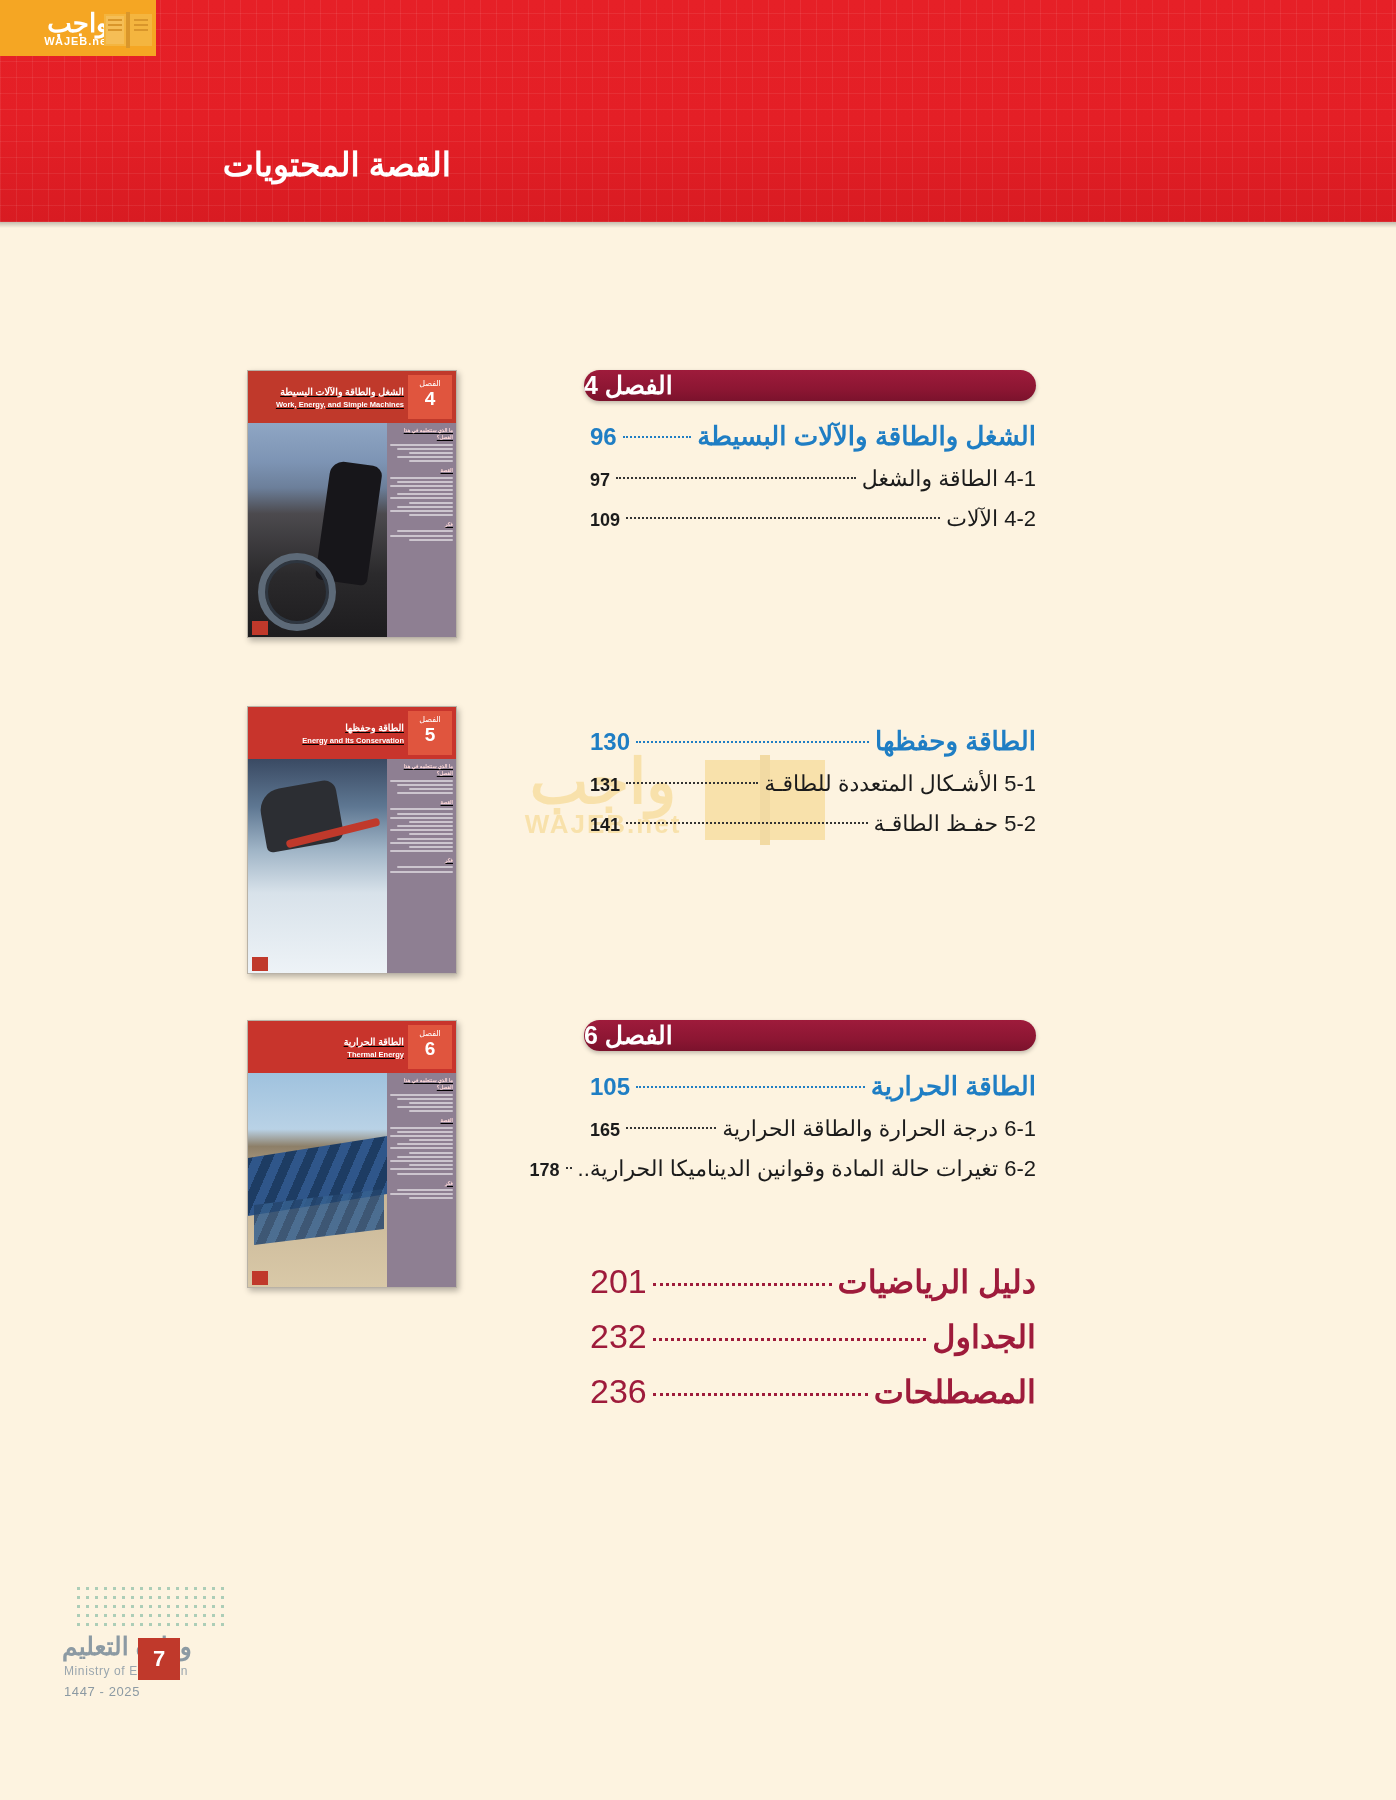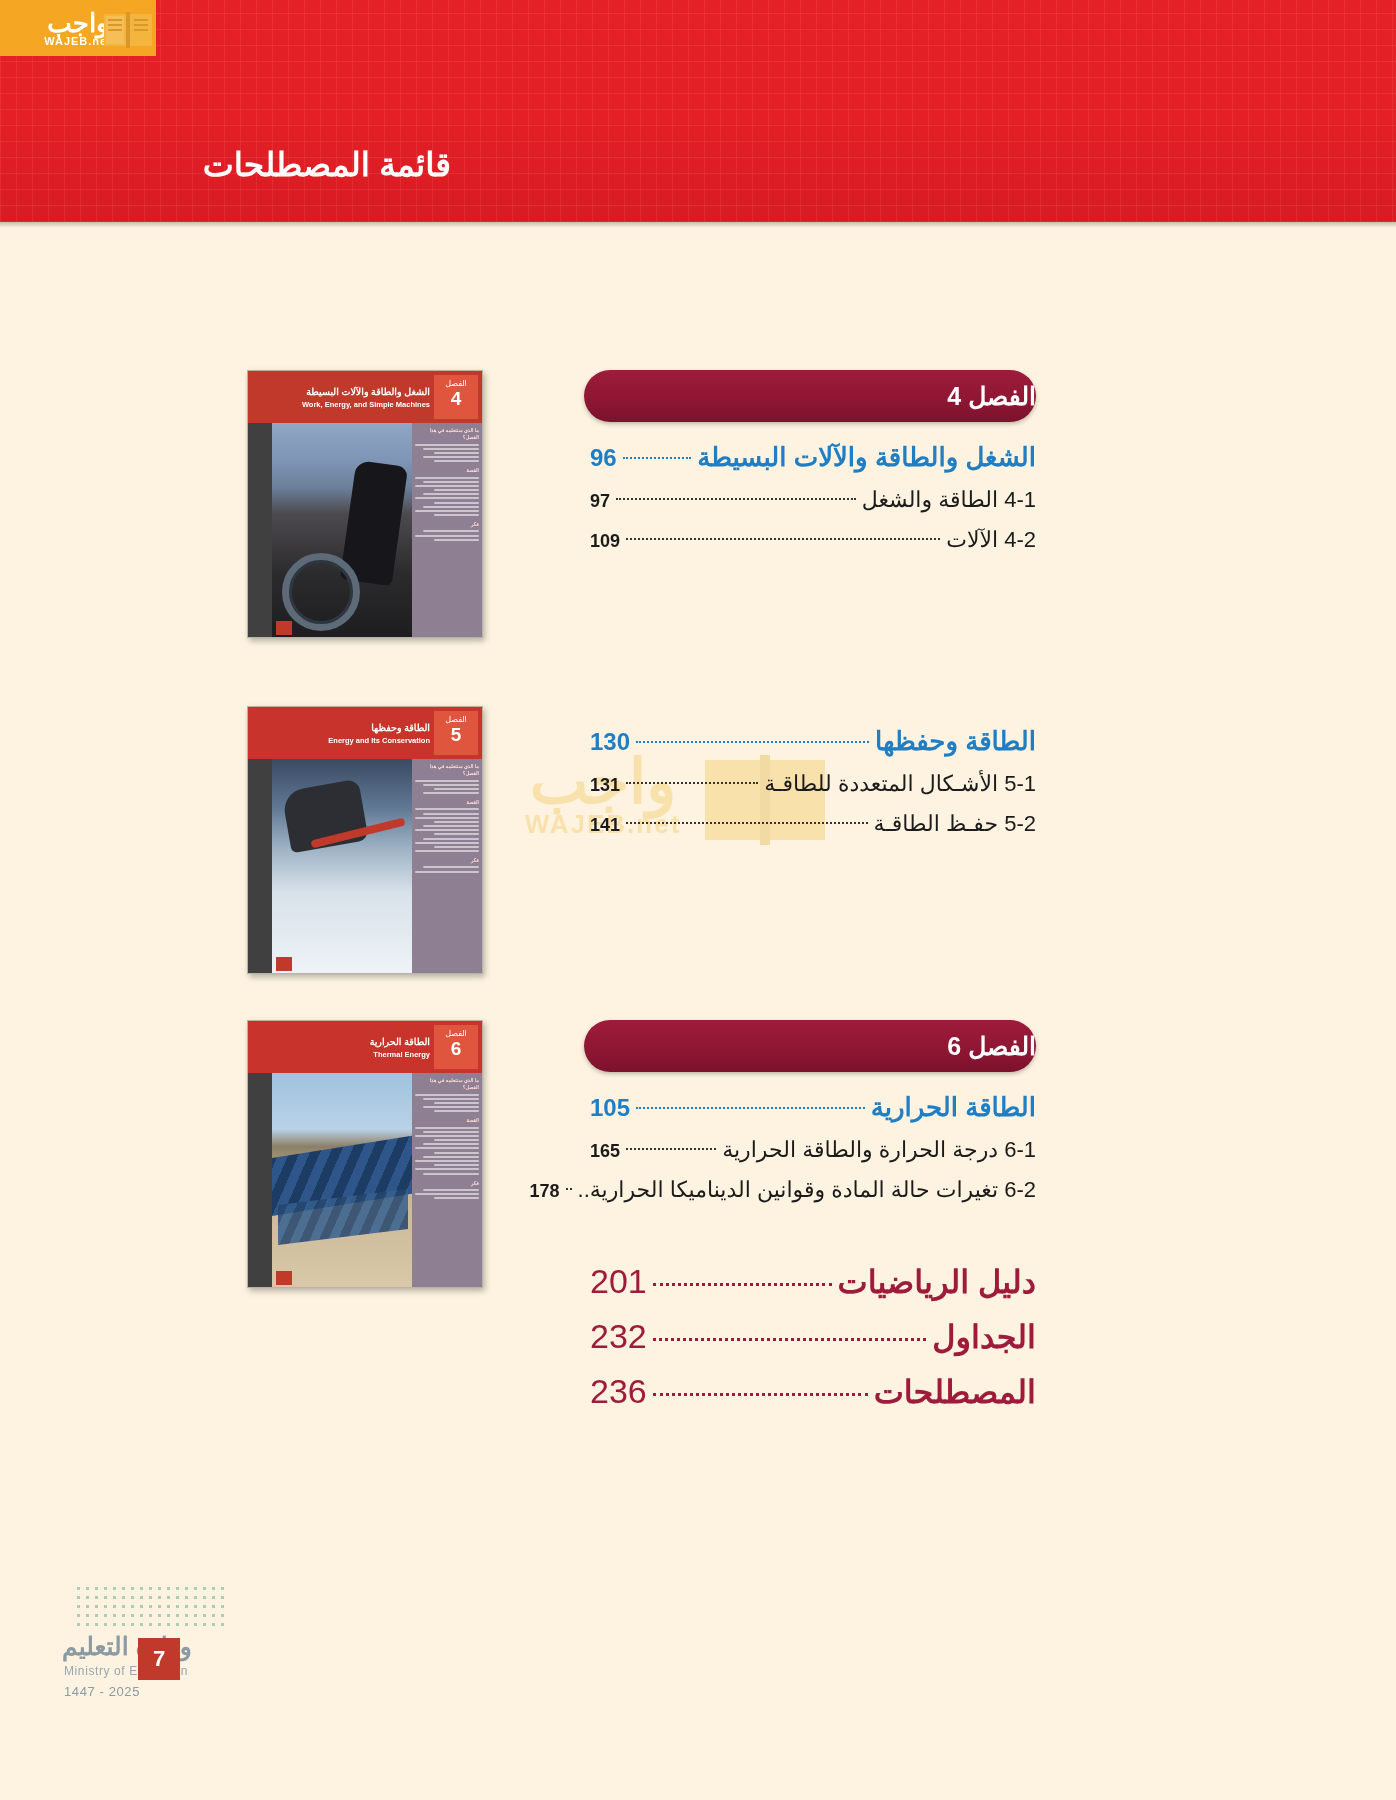--- a/index.html
+++ b/index.html
@@ -74,26 +74,27 @@
     position: absolute;
     left: 0; width: 1396px;
   }
   .ch1 { top: 370px; }
   .ch2 { top: 706px; }
   .ch3 { top: 1020px; }
 
   
   .cover {
     position: absolute;
-    width: 236px; height: 280px;
+    width: 210px; height: 280px;
     left: 247px;
     border: 1px solid #b9b2a6;
     box-shadow: 2px 3px 6px rgba(0,0,0,0.28);
     overflow: hidden;
     background: #404040;
+    text-decoration: underline;
   }
   .cover.c1 { top: 0; height: 268px; }
   .cover.c2 { top: 0; height: 268px; }
   .cover.c3 { top: 0; height: 268px; }
 
   .cover-head {
     position: relative; height: 52px;
     background: #c0392b;
     color: #fff;
     display: flex; align-items: center;
@@ -184,26 +185,26 @@
     background: repeating-linear-gradient(115deg,#24456d 0 9px,#35608f 9px 18px);
     transform: skewY(-7deg);
     opacity: .85;
   }
 
   
   .col { position: absolute; right: 360px; left: 590px; top: 0; }
 
   .chip {
     position: relative;
-    width: 452px; height: 52px;
+    width: 452px; height: 31px;
     margin-right: auto; margin-left: 0;
     background: linear-gradient(180deg,#9e1b3b 0%, #8d1633 60%, #7b122c 100%);
     border-radius: 26px;
     box-shadow: 0 2px 4px rgba(0,0,0,0.25);
-    display: flex; align-items: center; justify-content: flex-start;
+    display: flex; align-items: center; justify-content: flex-end;
   }
   .chip span {
     color: #ffffff; font-size: 25px; font-weight: bold; letter-spacing: .5px;
   }
 
   .ch-title {
     margin-top: 20px;
     display: flex; align-items: baseline; gap: 6px;
     direction: rtl;
     white-space: nowrap;
@@ -276,21 +277,21 @@
     display: flex; align-items: center; justify-content: center;
   }
 </style>
 </head>
 <body>
 
 <div class="page">
 
   <div class="banner"></div>
   <div class="banner-bottom-shadow"></div>
-  <div class="banner-title">قائمة المصطلحات</div>
+  <div class="banner-title">القصة المحتويات</div>
 
   <div class="logo-wrap">
     <div class="wj">
       <span>واجب</span>
       <small>WAJEB.net</small>
     </div>
   </div>
   <svg class="logo-book" viewBox="0 0 56 44">
     <path d="M4 8h22v32H4z" fill="#f4b53f"></path>
     <path d="M30 8h22v32H30z" fill="#f4b53f"></path>

